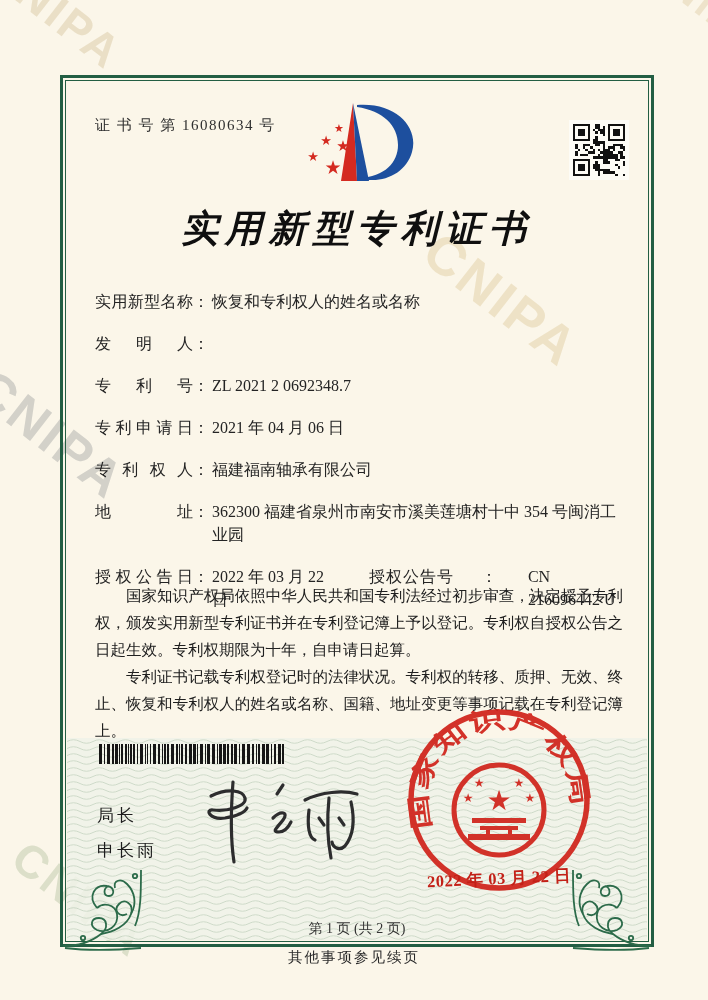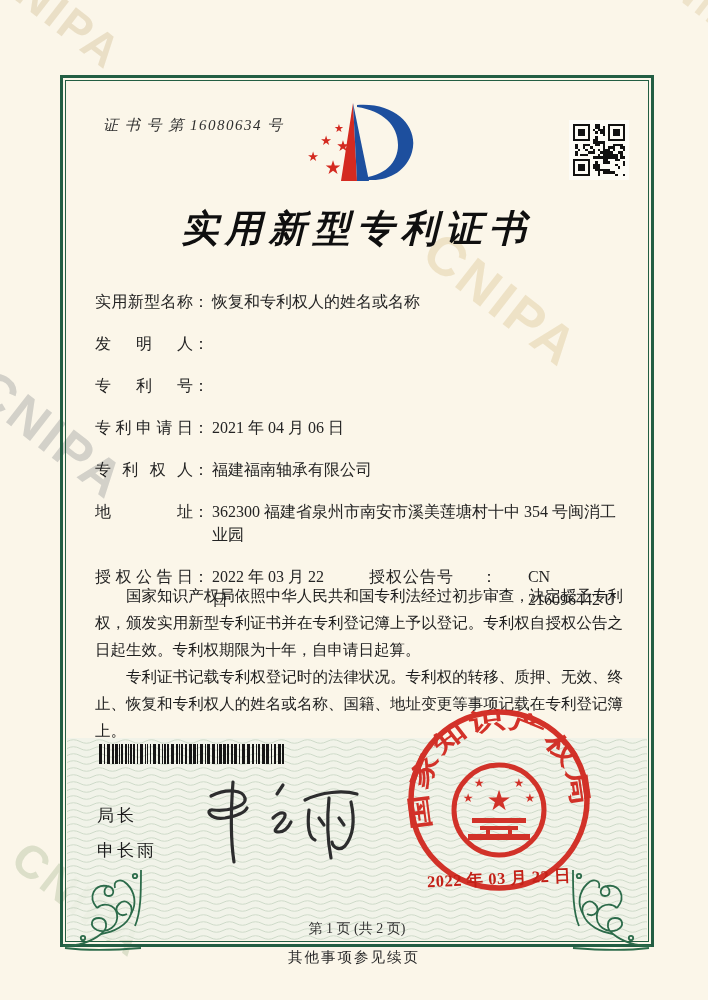--- a/index.html
+++ b/index.html
@@ -12,21 +12,21 @@
   .wm2{left:636px;top:-20px;font-size:40px;color:#eee3ca;}
   .wm3{left:412px;top:268px;font-size:54px;color:#eee2c6;}
   .wm4{left:-36px;top:404px;font-size:52px;color:#d3d1c9;}
   .wm5{left:2px;top:872px;font-size:46px;color:#dcdfc9;}
   
   .sheet{position:absolute;left:60px;top:75px;width:588px;height:866px;
          border:3px solid #235e43;z-index:1;}
   .inner-border{position:absolute;inset:2px;border:1px solid #235e43;pointer-events:none;z-index:1;}
   .waves{position:absolute;left:4px;right:4px;top:660px;bottom:4px;z-index:0;opacity:.85;}
   .content{position:absolute;inset:0;z-index:2;}
-  .certnum{position:absolute;left:40px;top:38px;font-size:15px;letter-spacing:1.5px;color:#2f2f2f;font-style:italic;}
+  .certnum{position:absolute;left:32px;top:38px;font-size:15px;letter-spacing:1.5px;color:#2f2f2f;}
   .logo{position:absolute;left:50%;top:20px;transform:translateX(-50%);}
   .qr{position:absolute;right:22px;top:42px;}
   .title{position:absolute;left:0;right:0;top:126px;text-align:center;
          font-size:37px;font-weight:bold;letter-spacing:7px;color:#0f0f0f;font-style:italic;}
   .fields{position:absolute;left:32px;right:28px;top:212px;font-size:16px;color:#242424;}
   .frow{display:flex;margin-bottom:19px;line-height:23px;}
   .flabel{flex:none;width:98px;text-align:justify;text-align-last:justify;}
   .fcolon{flex:none;width:19px;}
   .fvalue{flex:1;}
   .pair2{margin-left:34px;gap:28px;}
@@ -230,20 +230,21 @@
             <span class="fcolon">：</span>
             <span class="fvalue">恢复和专利权人的姓名或名称</span>
         </div>
         <div class="frow">
           <span class="flabel">发明人</span>
             <span class="fcolon">：</span>
         </div>
         <div class="frow">
           <span class="flabel">专利号</span>
             <span class="fcolon">：</span>
+            <span class="fvalue">ZL 2021 2 0692348.7</span>
         </div>
         <div class="frow">
           <span class="flabel">专利申请日</span>
             <span class="fcolon">：</span>
             <span class="fvalue">2021 年 04 月 06 日</span>
         </div>
         <div class="frow">
           <span class="flabel">专利权人</span>
             <span class="fcolon">：</span>
             <span class="fvalue">福建福南轴承有限公司</span>

